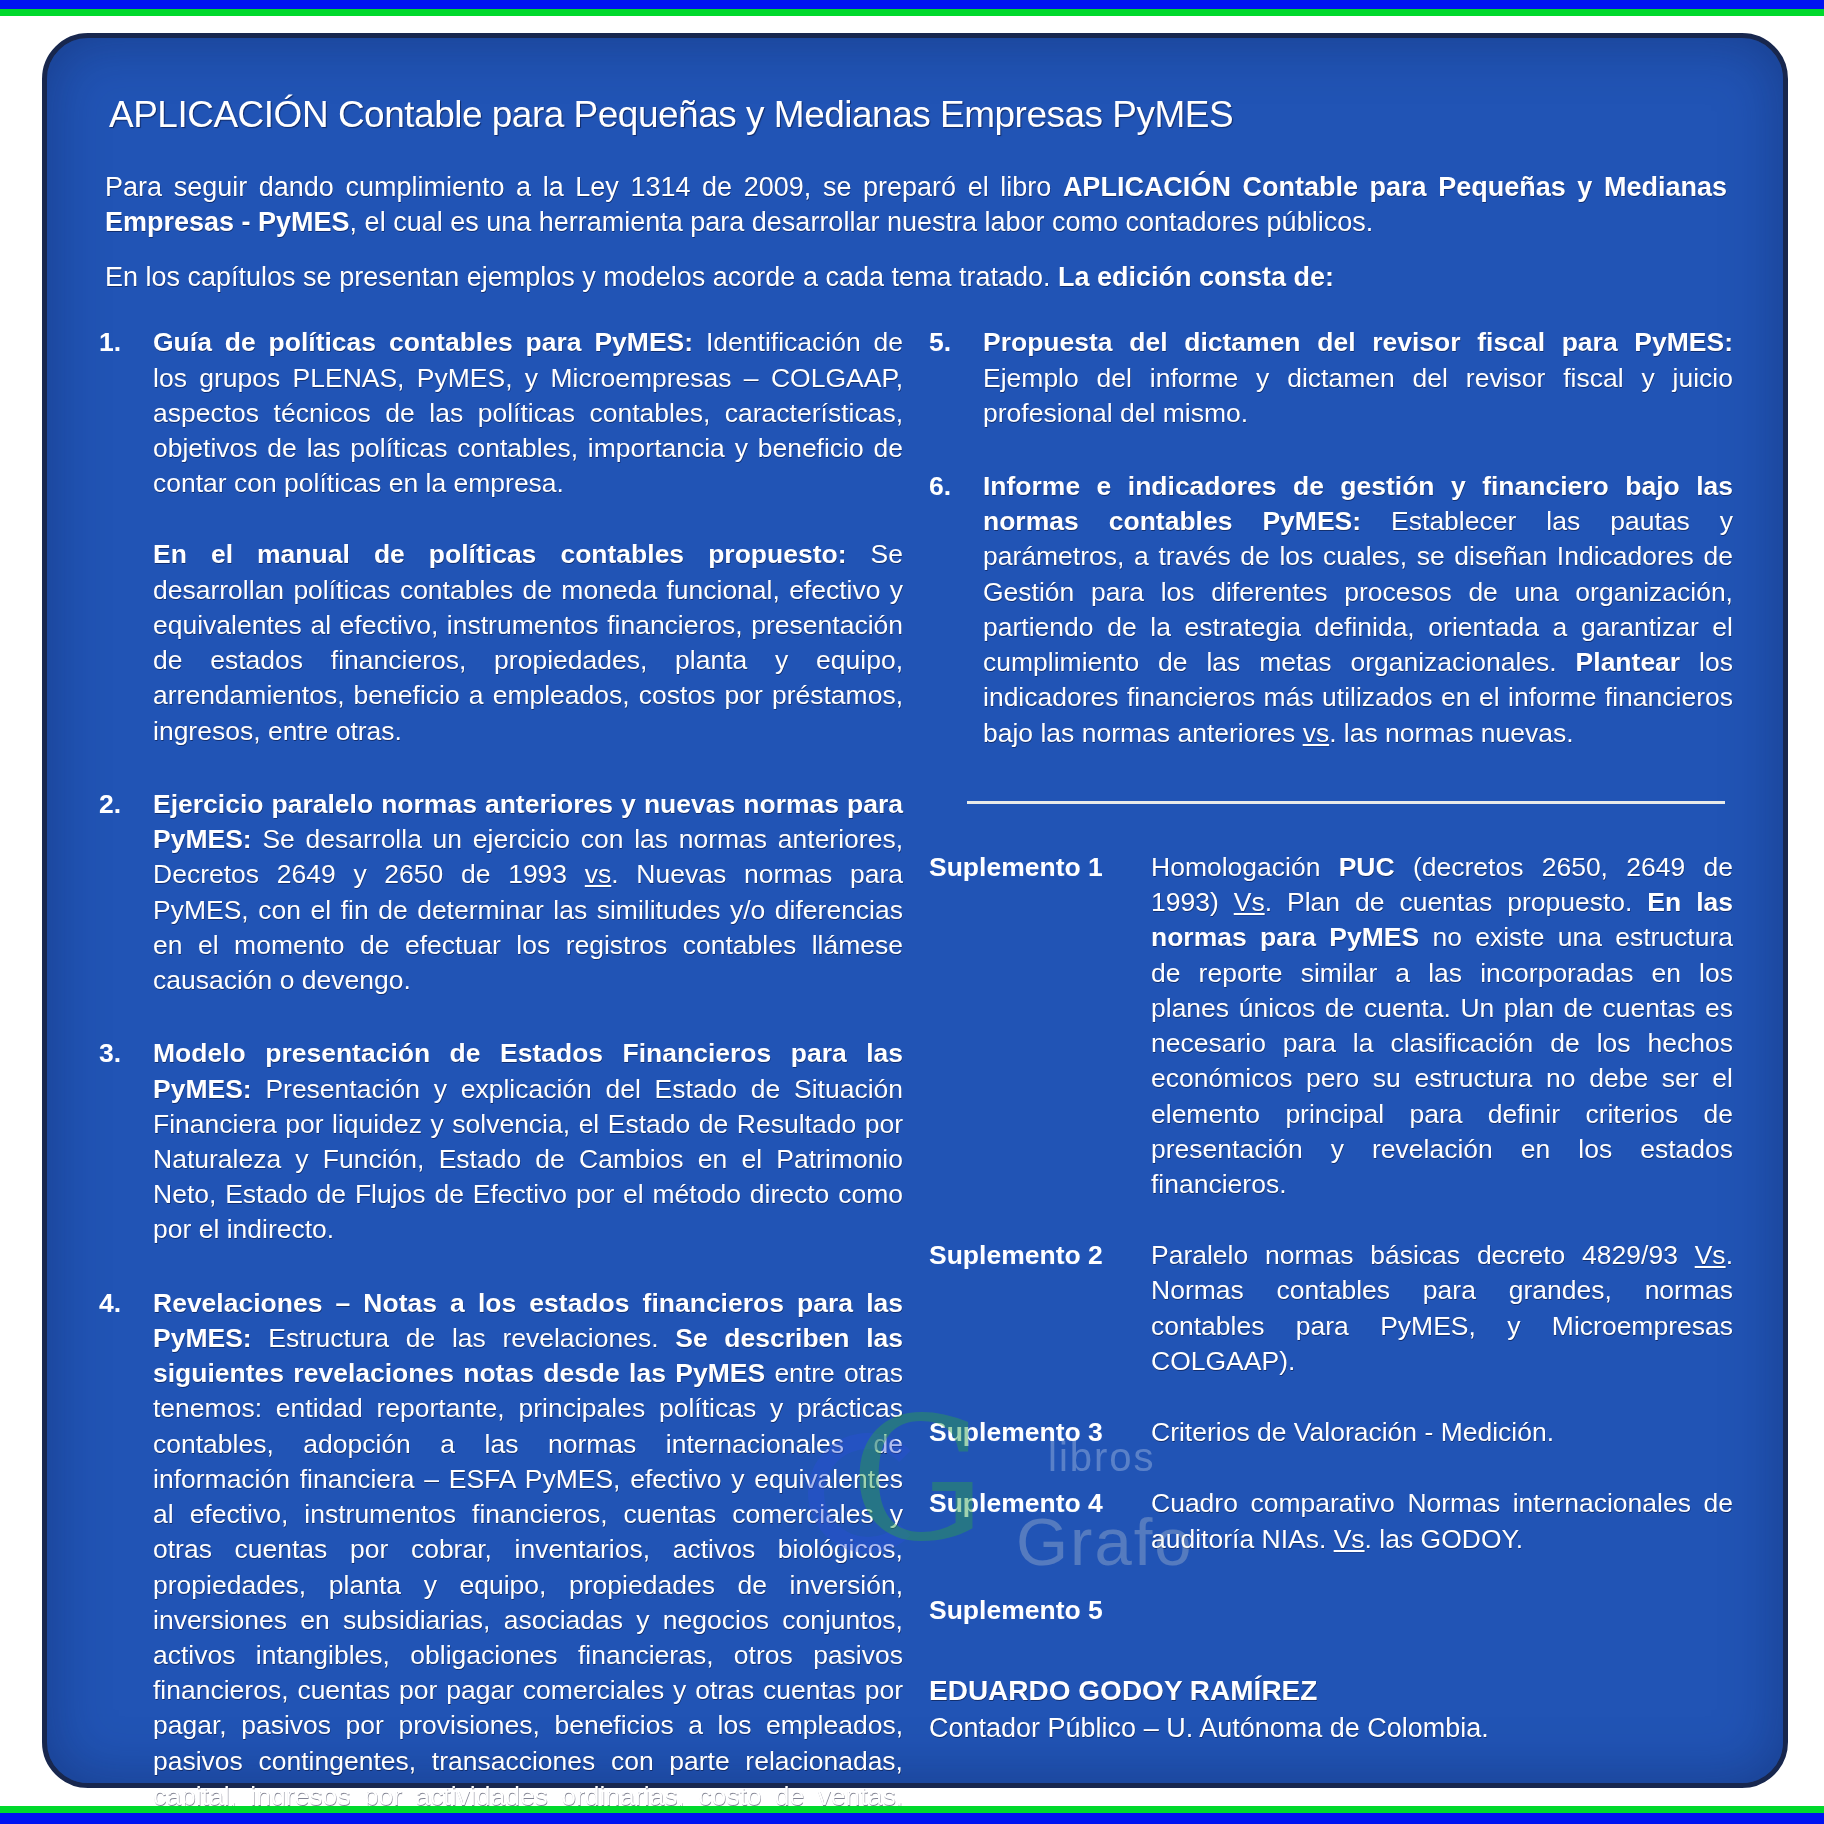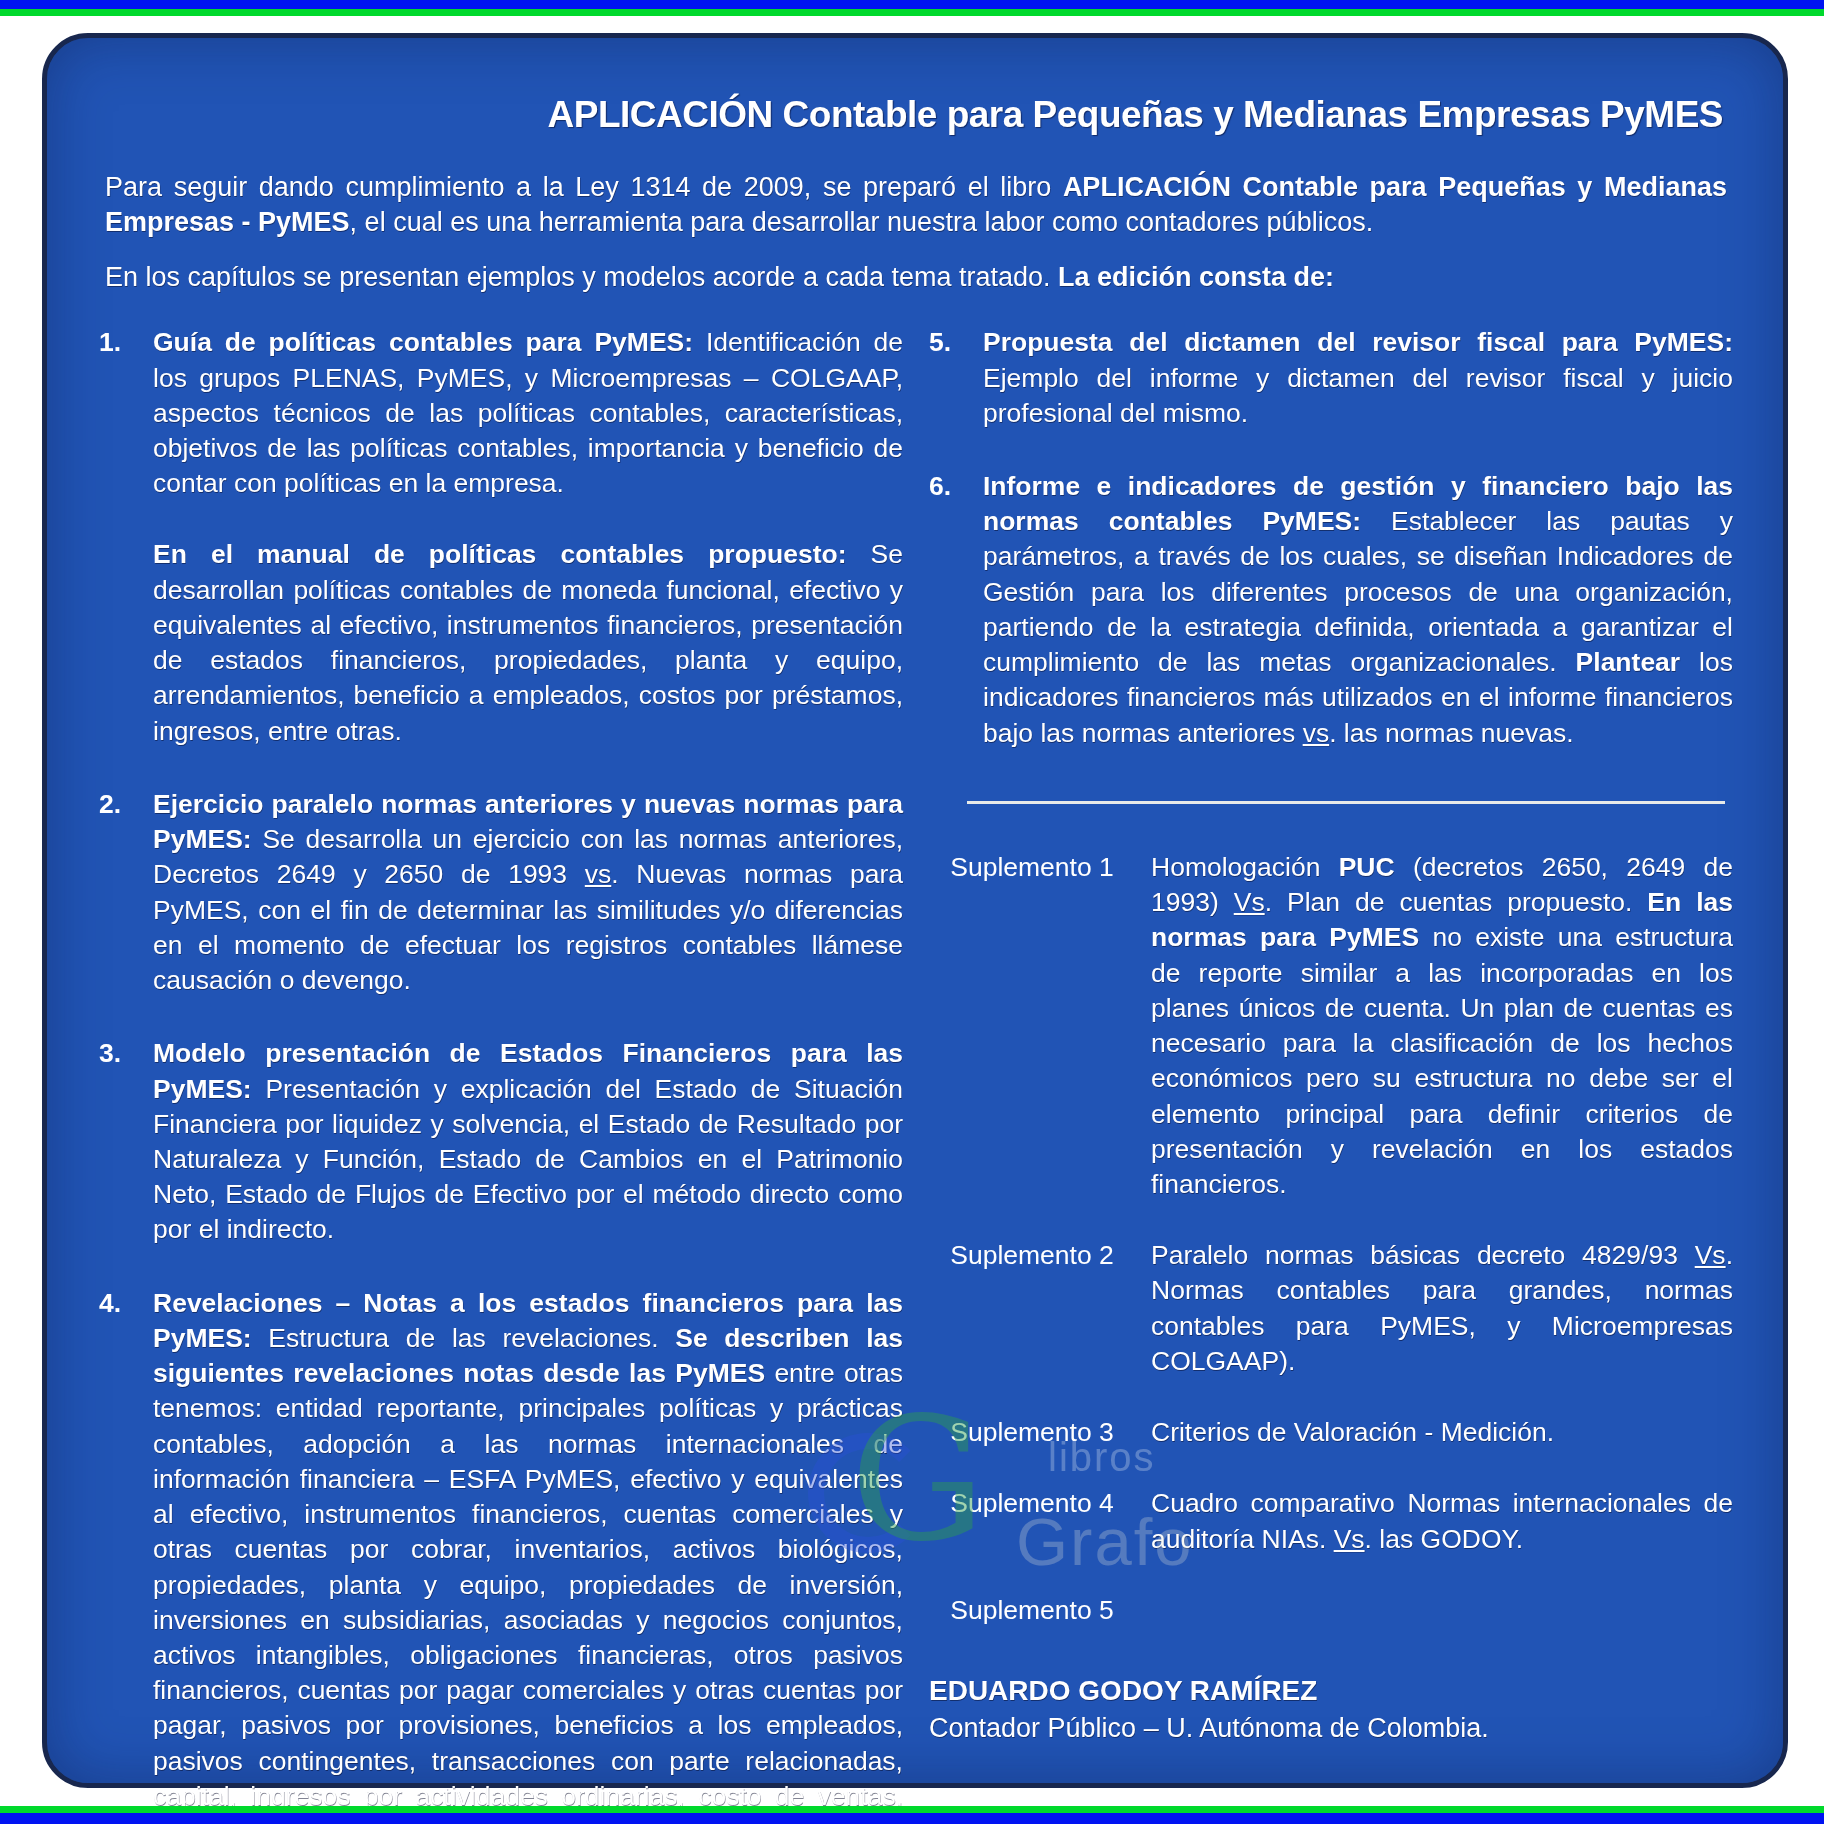--- a/index.html
+++ b/index.html
@@ -24,21 +24,21 @@
     position:absolute;left:42px;top:33px;right:36px;bottom:36px;
     background:var(--card-blue);
     border:5px solid var(--card-edge);
     border-radius:46px;
     padding:26px 50px 20px 52px;
     color:var(--text-white);
     box-shadow:inset 0 0 60px rgba(10,20,60,.35);
   }
   .card *{color:var(--text-white);}
   .title{
-    text-align:right;font-size:37px;font-weight:700;
+    text-align:left;font-size:37px;font-weight:400;
     margin:30px 10px 34px 10px;letter-spacing:-0.5px;
     text-shadow:1px 1px 1px rgba(5,10,40,.55);
   }
   .lead{
     font-size:27px;line-height:1.30;text-align:justify;
     margin:0 6px 20px 6px;text-shadow:0.5px 0.5px 0 rgba(5,10,40,.5);
   }
   .columns{
     display:grid;grid-template-columns:1fr 1fr;column-gap:26px;
     margin-top:30px;
@@ -56,21 +56,21 @@
   .b{font-weight:700;}
   .u{text-decoration:underline;}
   .divider{
     height:3px;background:#f2f2ec;border:0;
     margin:50px 8px 46px 38px;opacity:.95;
   }
   .sup-row{
     display:grid;grid-template-columns:206px 1fr;column-gap:16px;
     margin-bottom:36px;
   }
-  .sup-label{font-weight:400;font-size:26.5px;line-height:1.33;white-space:nowrap;text-align:center;}
+  .sup-label{font-weight:700;font-size:26.5px;line-height:1.33;white-space:nowrap;}
   .signature{margin-top:44px;text-align:left;padding-right:6px;}
   .sig-name{font-weight:700;font-size:28px;line-height:1.35;text-shadow:0.5px 0.5px 0 rgba(5,10,40,.5);}
   .sig-title{font-size:27px;line-height:1.35;text-shadow:0.5px 0.5px 0 rgba(5,10,40,.5);}
 
   .watermark{
     position:absolute;left:780px;top:1395px;width:460px;height:230px;
     pointer-events:none;
   }
   .wm-ring{
     position:absolute;left:28px;top:38px;width:120px;height:120px;

